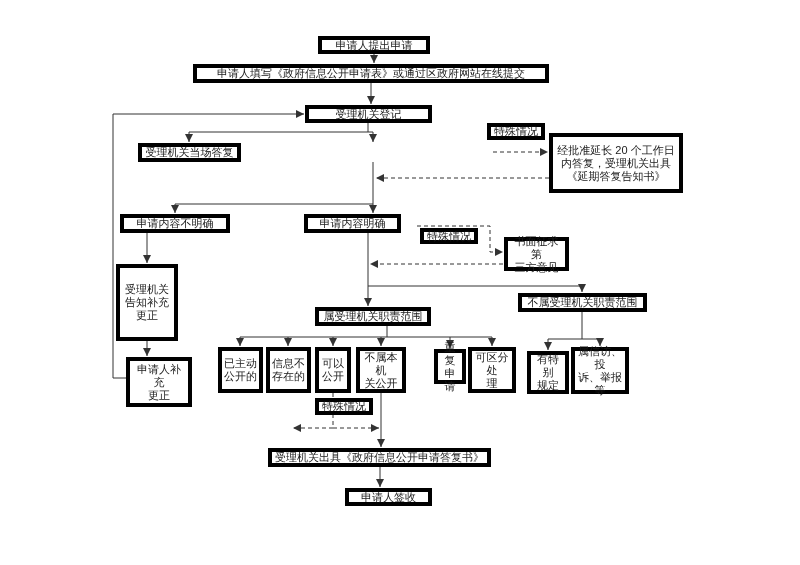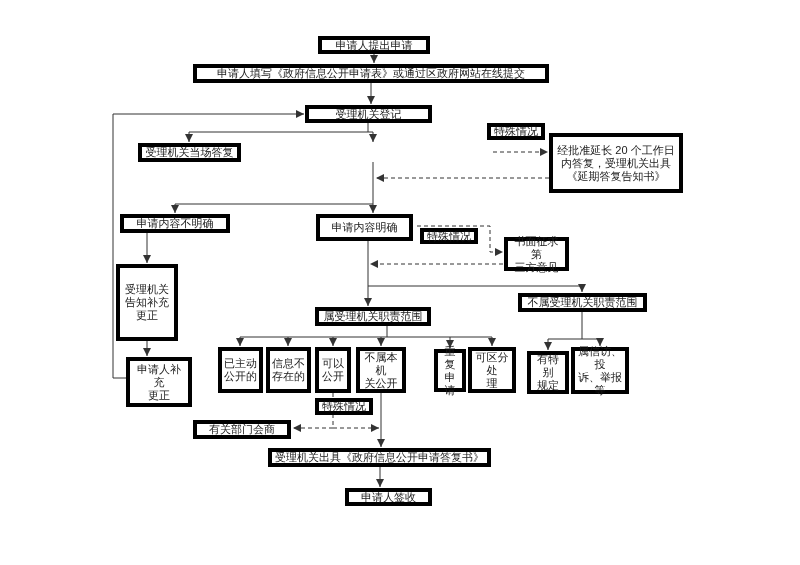--- a/index.html
+++ b/index.html
@@ -78,45 +78,44 @@
 
   <div class="node" style="left:318px;top:36px;width:112px;height:18px">申请人提出申请</div>
   <div class="node" style="left:193px;top:64px;width:356px;height:19px">申请人填写《政府信息公开申请表》或通过区政府网站在线提交</div>
   <div class="node" style="left:305px;top:105px;width:127px;height:18px">受理机关登记</div>
   <div class="node" style="left:138px;top:143px;width:103px;height:19px">受理机关当场答复</div>
   <div class="node" style="left:487px;top:123px;width:58px;height:17px">特殊情况</div>
   <div class="node" style="left:549px;top:133px;width:134px;height:60px">经批准延长 20 个工作日
 内答复，受理机关出具
 《延期答复告知书》</div>
   <div class="node" style="left:120px;top:214px;width:110px;height:19px">申请内容不明确</div>
-  <div class="node" style="left:316px;top:214px;width:97px;height:27px">申请内容明确</div>
+  <div class="node" style="left:304px;top:214px;width:97px;height:19px">申请内容明确</div>
   <div class="node" style="left:420px;top:228px;width:58px;height:16px">特殊情况</div>
   <div class="node" style="left:504px;top:237px;width:65px;height:34px">书面征求第
 三方意见</div>
   <div class="node" style="left:116px;top:264px;width:62px;height:77px">受理机关
 告知补充
 更正</div>
   <div class="node" style="left:315px;top:307px;width:116px;height:19px">属受理机关职责范围</div>
   <div class="node" style="left:518px;top:293px;width:129px;height:19px">不属受理机关职责范围</div>
   <div class="node" style="left:126px;top:357px;width:66px;height:50px">申请人补充
 更正</div>
   <div class="node" style="left:218px;top:347px;width:45px;height:46px">已主动
 公开的</div>
   <div class="node" style="left:266px;top:347px;width:45px;height:46px">信息不
 存在的</div>
   <div class="node" style="left:315px;top:347px;width:36px;height:46px">可以
 公开</div>
   <div class="node" style="left:356px;top:347px;width:50px;height:46px">不属本机
 关公开</div>
-  <div class="node" style="left:434px;top:349px;width:32px;height:43px">重复
+  <div class="node" style="left:434px;top:349px;width:32px;height:35px">重复
 申请</div>
   <div class="node" style="left:468px;top:347px;width:48px;height:46px">可区分处
 理</div>
   <div class="node" style="left:527px;top:351px;width:42px;height:43px">有特别
 规定</div>
   <div class="node" style="left:571px;top:347px;width:58px;height:47px">属信访、投
 诉、举报等</div>
   <div class="node" style="left:315px;top:398px;width:58px;height:17px">特殊情况</div>
-  <div class="node" style="left:193px;top:420px;width:98px;height:19px">有关部门会商</div>
   <div class="node" style="left:268px;top:448px;width:223px;height:19px">受理机关出具《政府信息公开申请答复书》</div>
   <div class="node" style="left:345px;top:488px;width:87px;height:18px">申请人签收</div>
 
 </div>
 
 </body></html>

